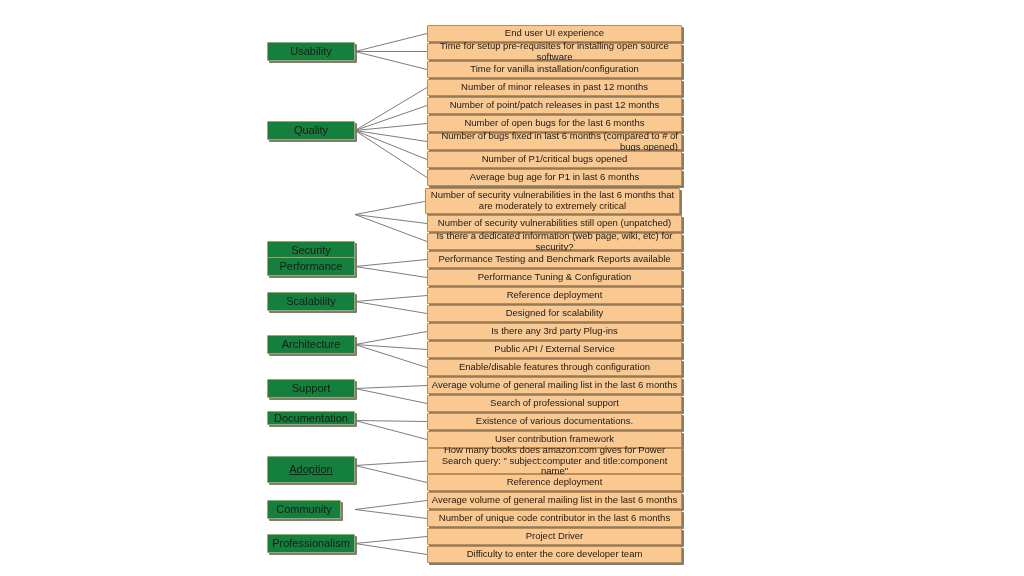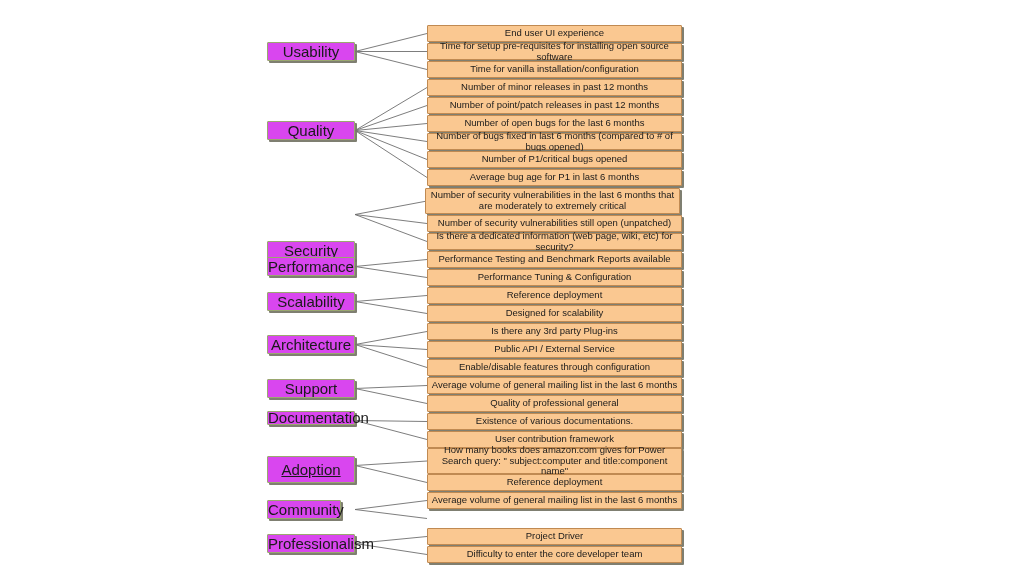--- a/index.html
+++ b/index.html
@@ -33,24 +33,24 @@
     display: flex;
     align-items: center;
     justify-content: center;
     text-align: center;
     line-height: 1.15;
     border: 1px solid #7f7f6b;
     box-shadow: 2px 2px 0 0 rgba(120,120,105,0.95);
     z-index: 5;
   }
   .cat-node {
-    background: #d946ef;
+    background: #15803d;
     border: 1px solid #9aa86f;
     color: #1a1a1a;
-    font-size: 15px;
+    font-size: 11px;
     border-radius: 1px;
   }
   .metric-node {
     background: #fac891;
     border: 1px solid #c08a52;
     color: #1a1a1a;
     font-size: 9.5px;
     border-radius: 1px;
     padding: 0 3px;
   }
@@ -139,21 +139,21 @@
     </div>
     <div class="node metric-node" style="left: 427px; top: 79px; width: 255px; height: 17px;">
       <span>Number of minor releases in past 12 months</span>
     </div>
     <div class="node metric-node" style="left: 427px; top: 97px; width: 255px; height: 17px;">
       <span>Number of point/patch releases in past 12 months</span>
     </div>
     <div class="node metric-node" style="left: 427px; top: 115px; width: 255px; height: 17px;">
       <span>Number of open bugs for the last 6 months</span>
     </div>
-    <div class="node metric-node" style="left: 427px; top: 133px; width: 255px; height: 17px;">
+    <div class="node metric-node" style="left: 427px; top: 133px; width: 255px; height: 17px; text-align: right;">
       <span>Number of bugs fixed in last 6 months (compared to # of bugs opened)</span>
     </div>
     <div class="node metric-node" style="left: 427px; top: 151px; width: 255px; height: 17px;">
       <span>Number of P1/critical bugs opened</span>
     </div>
     <div class="node metric-node" style="left: 427px; top: 169px; width: 255px; height: 17px;">
       <span>Average bug age for P1 in last 6 months</span>
     </div>
     <div class="node metric-node" style="left: 425px; top: 188px; width: 255px; height: 26px;">
       <span>Number of security vulnerabilities in the last 6 months that are moderately to extremely critical</span>
@@ -182,36 +182,39 @@
     <div class="node metric-node" style="left: 427px; top: 341px; width: 255px; height: 17px;">
       <span>Public API / External Service</span>
     </div>
     <div class="node metric-node" style="left: 427px; top: 359px; width: 255px; height: 17px;">
       <span>Enable/disable features through configuration</span>
     </div>
     <div class="node metric-node" style="left: 427px; top: 377px; width: 255px; height: 17px;">
       <span>Average volume of general mailing list in the last 6 months</span>
     </div>
     <div class="node metric-node" style="left: 427px; top: 395px; width: 255px; height: 17px;">
-      <span>Quality of professional general</span>
+      <span>Search of professional support</span>
     </div>
     <div class="node metric-node" style="left: 427px; top: 413px; width: 255px; height: 17px;">
       <span>Existence of various documentations.</span>
     </div>
     <div class="node metric-node" style="left: 427px; top: 431px; width: 255px; height: 17px;">
       <span>User contribution framework</span>
     </div>
     <div class="node metric-node" style="left: 427px; top: 448px; width: 255px; height: 26px;">
       <span>How many books does amazon.com gives for Power Search query: " subject:computer and title:component name"</span>
     </div>
     <div class="node metric-node" style="left: 427px; top: 474px; width: 255px; height: 17px;">
       <span>Reference deployment</span>
     </div>
     <div class="node metric-node" style="left: 427px; top: 492px; width: 255px; height: 17px;">
       <span>Average volume of general mailing list in the last 6 months</span>
+    </div>
+    <div class="node metric-node" style="left: 427px; top: 510px; width: 255px; height: 17px;">
+      <span>Number of unique code contributor in the last 6 months</span>
     </div>
     <div class="node metric-node" style="left: 427px; top: 528px; width: 255px; height: 17px;">
       <span>Project Driver</span>
     </div>
     <div class="node metric-node" style="left: 427px; top: 546px; width: 255px; height: 17px;">
       <span>Difficulty to enter the core developer team</span>
     </div>
   </div>
 
 </body></html>

